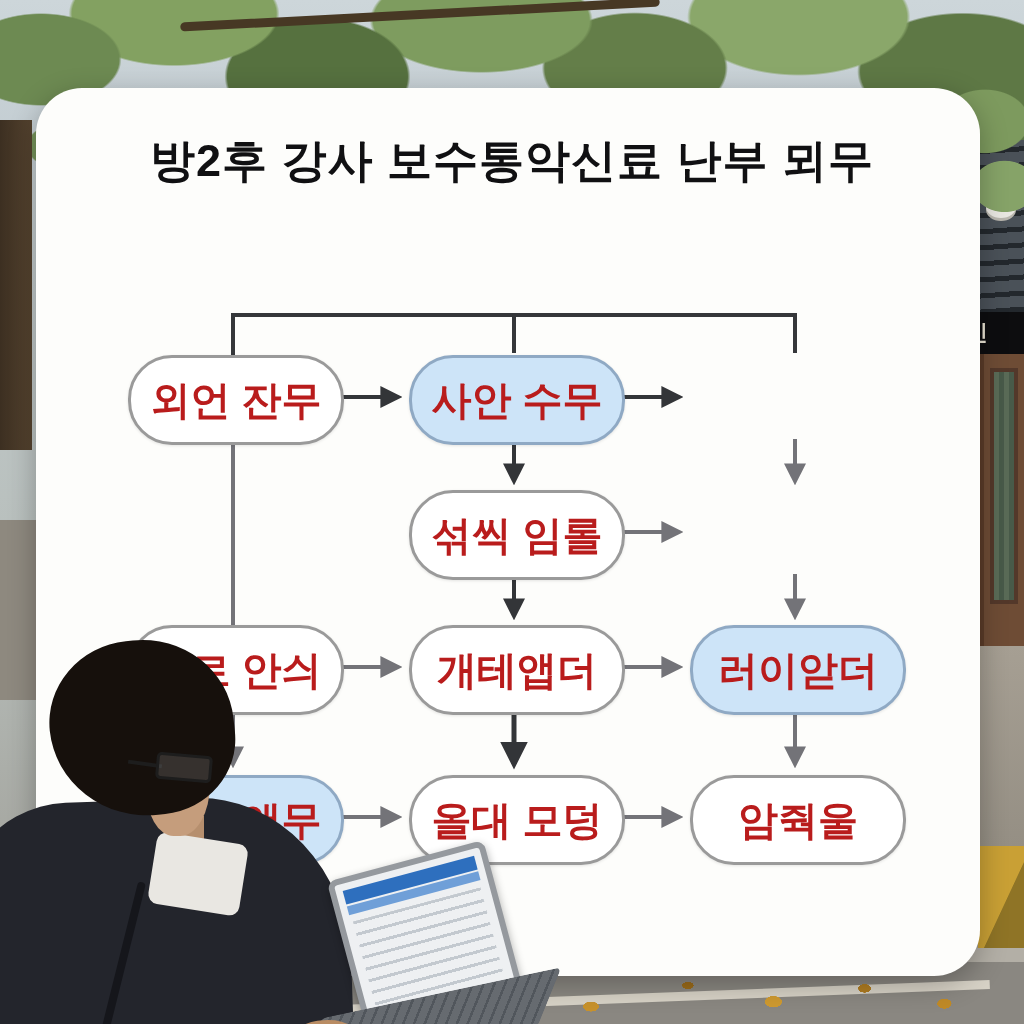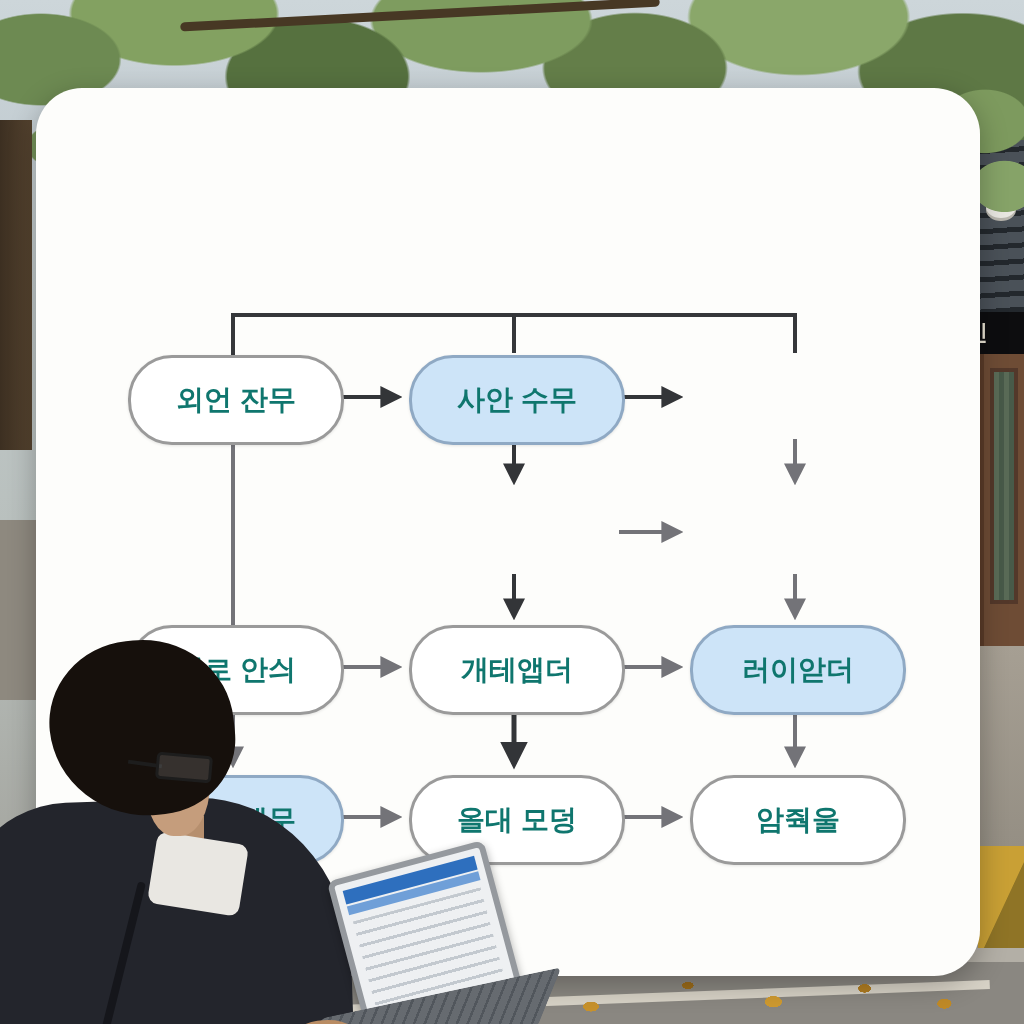--- a/index.html
+++ b/index.html
@@ -72,21 +72,21 @@
         border-radius:46px;box-shadow:0 8px 28px rgba(0,0,0,.28);z-index:3;}
 
   .poster-title{left:60px;top:132px;width:904px;text-align:center;z-index:5;
       color:#101012;font-weight:800;font-size:45px;line-height:1.28;letter-spacing:1px;}
 
   
   #wires{left:0;top:0;z-index:4;pointer-events:none;}
   .node{position:absolute;width:210px;height:84px;border-radius:44px;z-index:5;
         display:flex;align-items:center;justify-content:center;
         background:#ffffff;border:3px solid #9a9a9a;
-        font-size:28px;font-weight:700;color:#0f766e;
+        font-size:40px;font-weight:700;color:#b91c1c;
         box-shadow:0 1px 3px rgba(0,0,0,.10);}
   .node.blue{background:#cde4f8;border-color:#8fa9c4;}
   .n1{left:128px;top:355px;}  .n2{left:409px;top:355px;}  .n3{left:690px;top:355px;}
   .n4{left:409px;top:490px;}  .n5{left:690px;top:490px;}
   .n6{left:128px;top:625px;}  .n7{left:409px;top:625px;}  .n8{left:690px;top:625px;}
   .n9{left:128px;top:775px;}  .n10{left:409px;top:775px;} .n11{left:690px;top:775px;}
 
   
   .person-suit{left:-60px;top:800px;width:410px;height:260px;background:#23252c;z-index:6;
       border-radius:130px 150px 0 0/160px 170px 0 0;transform:rotate(-2deg);}
@@ -145,20 +145,21 @@
   <div class="abs wall-right"></div>
   <div class="abs curb"></div>
 
   <div class="abs road"></div>
   <div class="abs road-stripe"></div>
   <div class="abs road-leaves"></div>
 
   <div class="abs card"></div>
 
   <div class="abs poster-title">
+    <div>방2후 강사 보수통악신료 난부 뫼무</div>
   </div>
 
   <svg id="wires" class="abs" width="1024" height="1024" viewBox="0 0 1024 1024">
     <defs>
       <marker id="arrDark" viewBox="0 0 10 10" refX="8" refY="5" markerWidth="5.5" markerHeight="5.5" orient="auto-start-reverse">
         <path d="M0,0 L10,5 L0,10 z" fill="#333538"></path>
       </marker>
       <marker id="arrGray" viewBox="0 0 10 10" refX="8" refY="5" markerWidth="5.5" markerHeight="5.5" orient="auto-start-reverse">
         <path d="M0,0 L10,5 L0,10 z" fill="#737378"></path>
       </marker>
@@ -179,20 +180,21 @@
     <line x1="338" y1="667" x2="398" y2="667" stroke="#737378" stroke-width="4" marker-end="url(#arrGray)"></line>
     <line x1="619" y1="667" x2="679" y2="667" stroke="#737378" stroke-width="4" marker-end="url(#arrGray)"></line>
     <line x1="233" y1="439" x2="233" y2="625" stroke="#737378" stroke-width="4"></line>
     <line x1="233" y1="709" x2="233" y2="764" stroke="#737378" stroke-width="4" marker-end="url(#arrGray)"></line>
     <line x1="338" y1="817" x2="398" y2="817" stroke="#737378" stroke-width="4" marker-end="url(#arrGray)"></line>
     <line x1="619" y1="817" x2="679" y2="817" stroke="#737378" stroke-width="4" marker-end="url(#arrGray)"></line>
   </svg>
 
   <div class="node n1">외언 잔무</div>
   <div class="node blue n2">사안 수무</div>
+  <div class="node n4">섞씩 임롤</div>
   <div class="node n6">디로 안싀</div>
   <div class="node blue n8">러이앋더</div>
   <div class="node n7">개테앱더</div>
   <div class="node blue n9">뇌모 앤무</div>
   <div class="node n11">암줙울</div>
   <div class="node n10">올대 모덩</div>
 
   <div class="abs person-suit"></div>
   <div class="abs person-lapel"></div>
   <div class="abs person-neck"></div>

